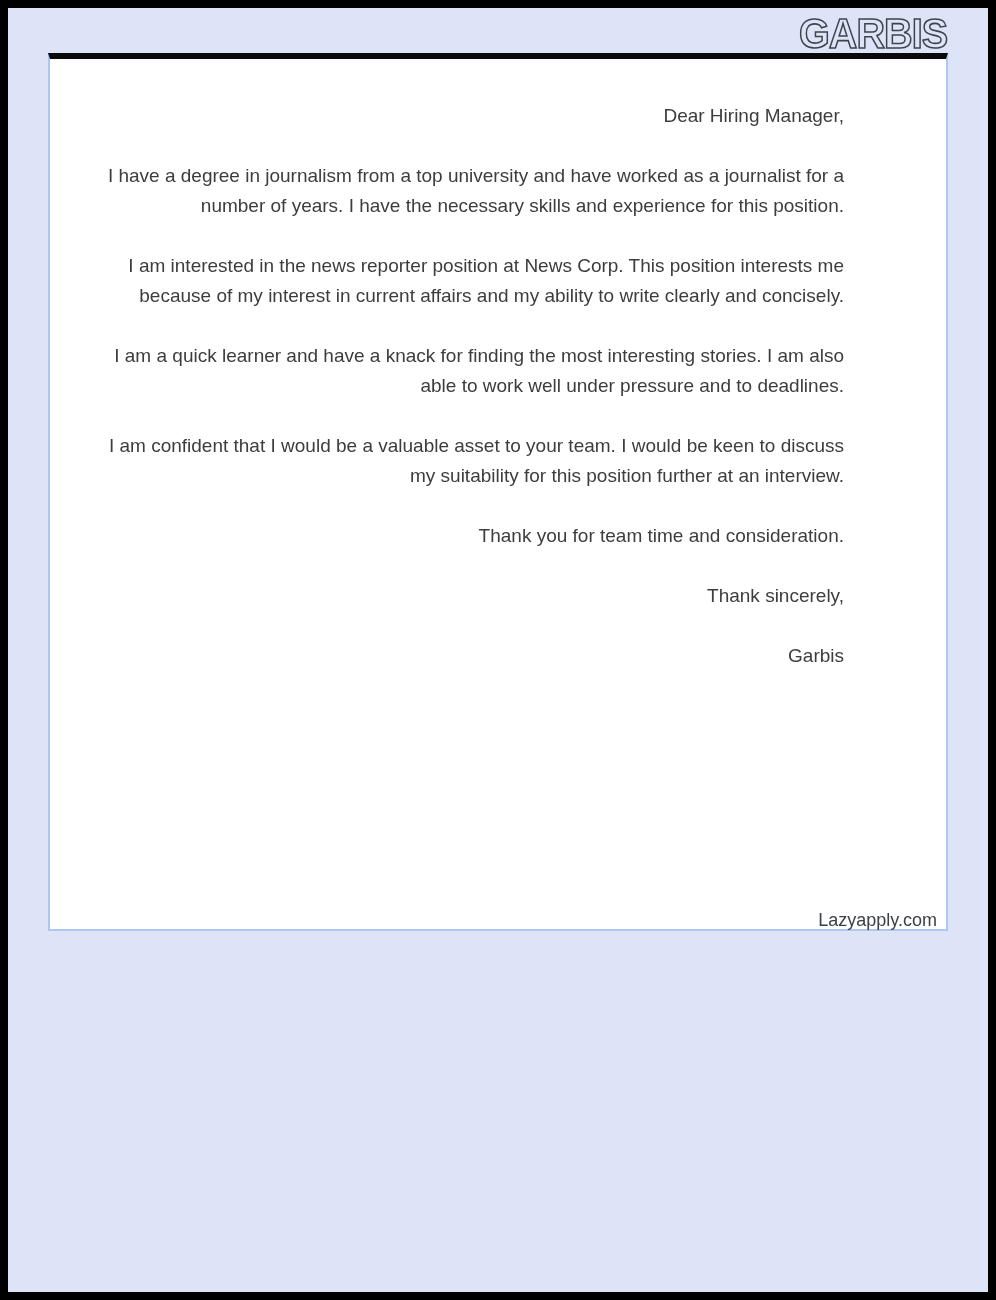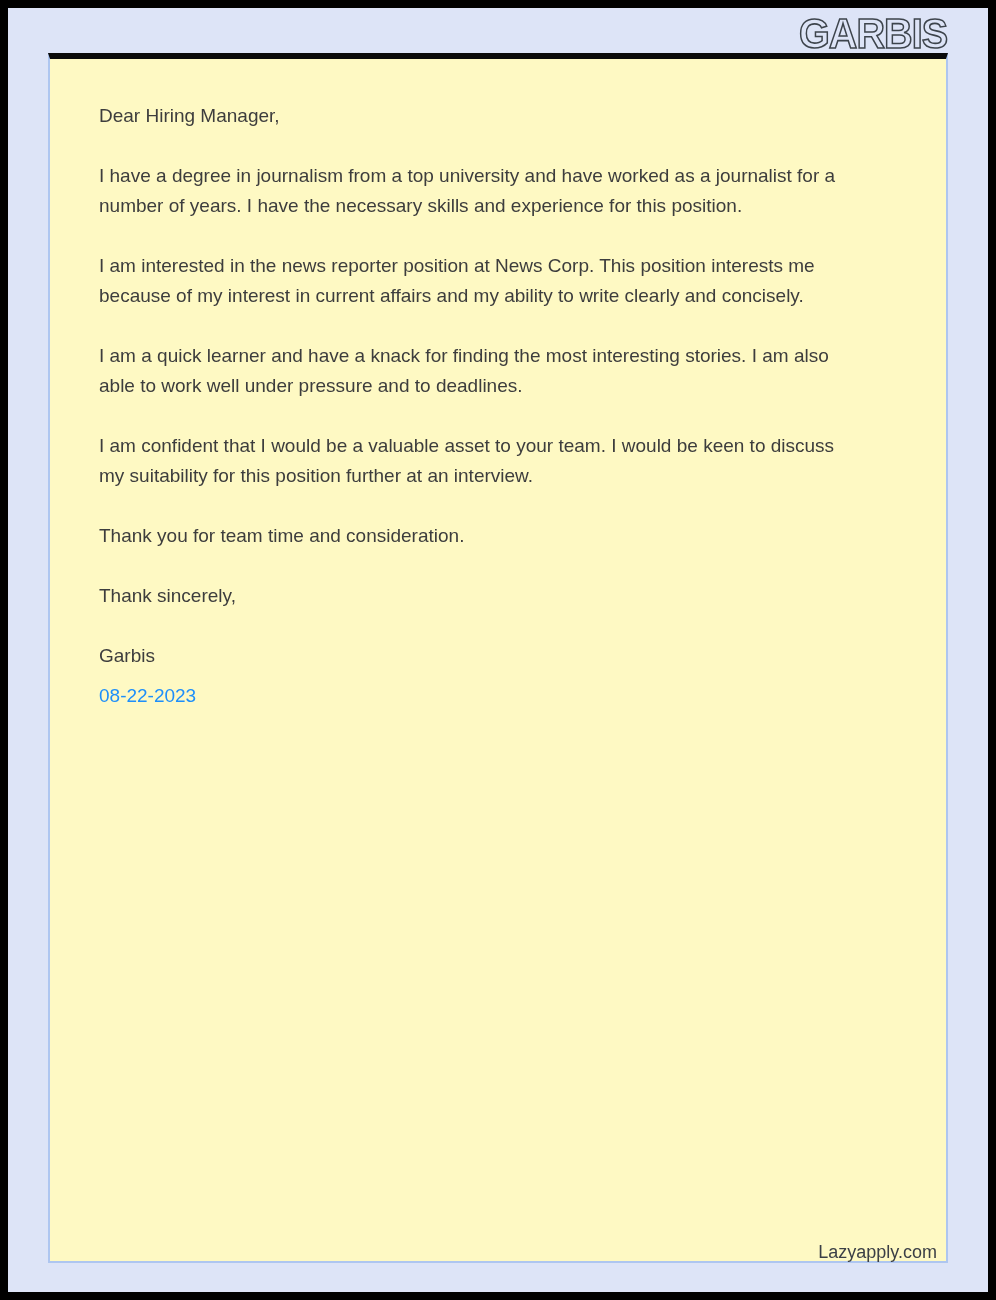--- a/index.html
+++ b/index.html
@@ -6,20 +6,21 @@
   html, body { width: 996px; height: 1300px; }
   body {
     font-family: "Liberation Sans", "DejaVu Sans", sans-serif;
     background: #000;
   }
   .frame {
     width: 996px;
     height: 1300px;
     background: #000;
     padding: 8px;
+    text-align: right;
   }
   .page {
     position: relative;
     width: 980px;
     height: 1284px;
     background: #dde4f7;
     overflow: hidden;
   }
   .brand-logo {
     position: absolute;
@@ -34,22 +35,22 @@
     text-stroke: 1.6px #3d444c;
     transform: scaleX(0.92);
     transform-origin: right center;
     user-select: none;
   }
   .card {
     position: absolute;
     left: 40px;
     top: 45px;
     width: 900px;
-    height: 1210px;
-    background: #fef9c3;
+    height: 878px;
+    background: #ffffff;
     border-top: 6px solid #0a0a0a;
     border-left: 2px solid #aec6f0;
     border-right: 2px solid #aec6f0;
     border-bottom: 2px solid #aec6f0;
   }
   .letter-body {
     padding: 42px 56px 0 49px;
     font-size: 19px;
     font-weight: 300;
     line-height: 30px;
@@ -98,23 +99,20 @@
         <p>I am a quick learner and have a knack for finding the most interesting stories. I am also able to work well under pressure and to deadlines.</p>
 
         <p>I am confident that I would be a valuable asset to your team. I would be keen to discuss my suitability for this position further at an interview.</p>
 
         <p>Thank you for team time and consideration.</p>
 
         <p>Thank sincerely,</p>
 
         <p class="signature">Garbis</p>
 
-        <p>
-          <a class="letter-date">08-22-2023</a>
-        </p>
 
       </div>
 
       <a class="footer-credit">Lazyapply.com</a>
     </div>
 
   </div>
 </div>
 
 </body></html>

